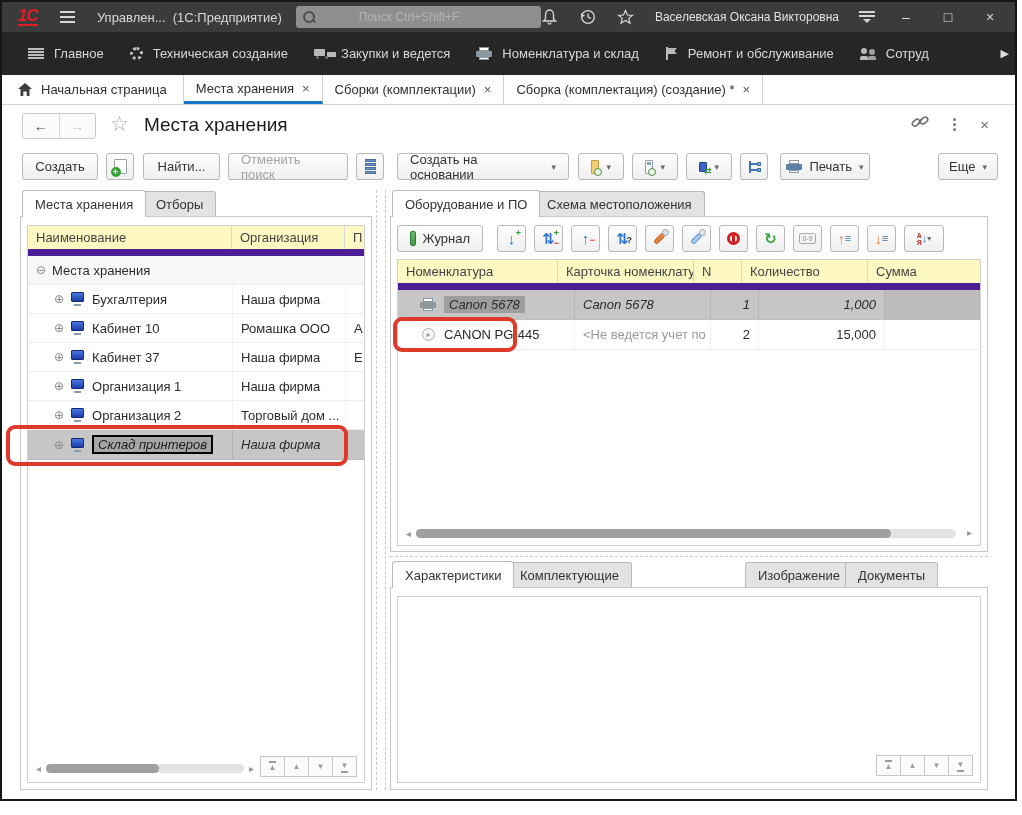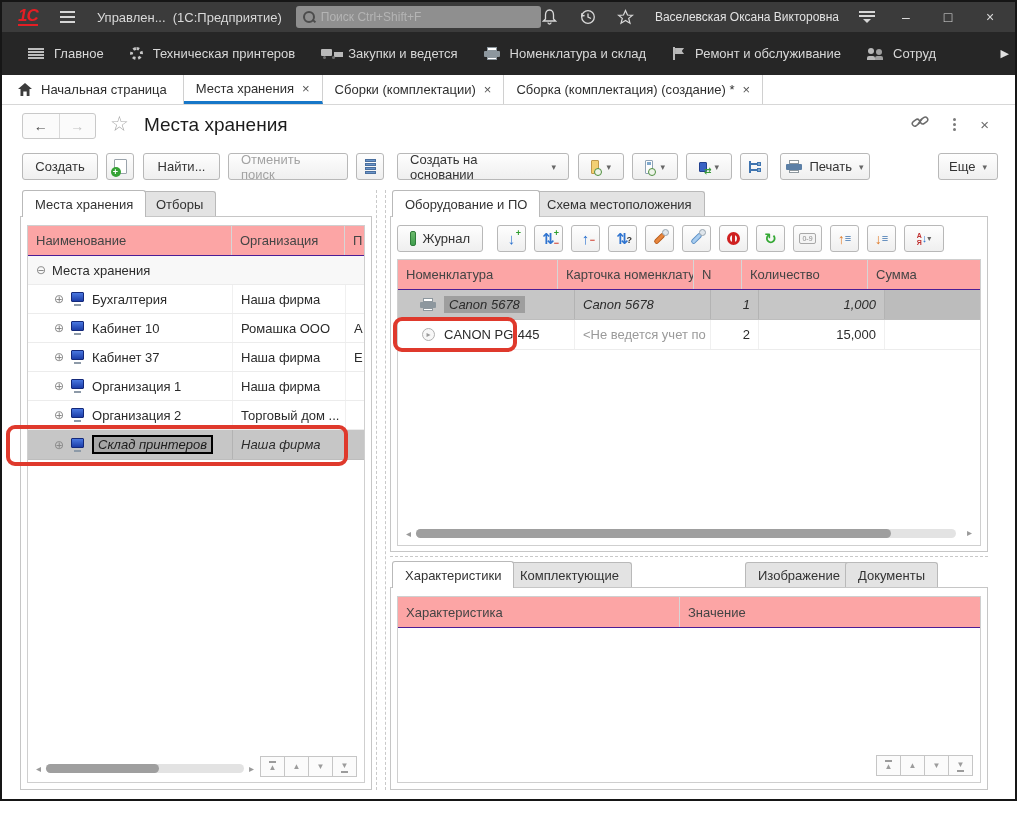--- a/index.html
+++ b/index.html
@@ -5,21 +5,21 @@
   * { margin:0; padding:0; box-sizing:border-box; }
   body { width:1022px; height:815px; background:#fff; font-family:"Liberation Sans","DejaVu Sans",sans-serif; position:relative; overflow:hidden; }
   .window { position:absolute; left:0; top:0; width:1017px; height:801px; border:2px solid #161616; background:#fff; }
 
   
   .titlebar { position:absolute; left:0; top:0; width:100%; height:30px; background:#3b3b3b; display:flex; align-items:center; color:#d9d9d9; font-size:13px; }
   .logo-1c { color:#e31e24; font-weight:bold; font-style:italic; font-size:17px; margin-left:16px; letter-spacing:-1px; border-bottom:2px solid #e31e24; line-height:16px; }
   .hamburger { width:18px; height:12px; margin-left:22px; display:flex; flex-direction:column; justify-content:space-between; cursor:pointer; }
   .hamburger i { display:block; height:2px; background:#d6d6d6; }
   .app-title { margin-left:22px; white-space:nowrap; }
-  .searchbox { margin-left:14px; width:288px; height:22px; background:#8f8f8f; border-radius:3px; display:flex; align-items:center; padding:0 7px; }
+  .searchbox { margin-left:14px; width:288px; height:22px; background:#8f8f8f; border-radius:3px; display:flex; align-items:center; padding:0 7px;gap:38px; }
   .searchbox .mag { width:12px; height:12px; position:relative; margin-right:6px; }
   .searchbox .mag::before { content:""; position:absolute; left:0; top:0; width:8px; height:8px; border:2px solid #4c4c4c; border-radius:50%; }
   .searchbox .mag::after { content:""; position:absolute; left:9px; top:9px; width:4px; height:2px; background:#4c4c4c; transform:rotate(45deg); }
   .searchbox .ph { color:#b4b4b4; font-size:12px; }
   .tb-right { margin-left:auto; display:flex; align-items:center; gap:20px; padding-right:14px; }
   .tb-ic { width:18px; height:18px; display:flex; align-items:center; justify-content:center; color:#d9d9d9; cursor:pointer; }
   .tb-ic svg { display:block; }
   .username { font-size:12px; color:#e2e2e2; white-space:nowrap; }
   .svc { display:flex; flex-direction:column; align-items:center; gap:2px; cursor:pointer; }
   .svc i { display:block; width:16px; height:2px; background:#d6d6d6; }
@@ -76,21 +76,21 @@
   .tree-ic::before { content:""; position:absolute; left:2px; top:1px; bottom:1px; width:2px; background:#3f74b0; }
   .tree-ic i { position:absolute; left:4px; width:6px; height:2px; background:#3f74b0; }
   .tree-ic i:nth-child(1){ top:3px; } .tree-ic i:nth-child(2){ top:9px; }
   .tree-ic b { position:absolute; left:10px; width:4px; height:4px; background:#7fa8cc; border:1px solid #3f74b0; }
   .tree-ic b:nth-child(3){ top:2px; } .tree-ic b:nth-child(4){ top:8px; }
 
   
   .panel-tab { position:absolute; height:26px; border:1px solid #b9b9b9; border-bottom:none; border-radius:3px 3px 0 0; background:#e3e3e3; font-size:13px; color:#333; display:flex; align-items:center; padding:0 12px; cursor:pointer; white-space:nowrap; }
   .panel-tab.active { background:#fff; height:27px; z-index:2; }
   .groupbox { position:absolute; border:1px solid #c6c6c6; background:#fff; }
-  .grid-head { background:#fca5a5; border-bottom:1px solid #4c1d95; display:flex; font-size:13px; color:#444; }
+  .grid-head { background:#fef9c3; border-bottom:7px solid #4c1d95; display:flex; font-size:13px; color:#444; }
   .grid-head .hc { display:flex; align-items:center; padding:0 8px; border-right:1px solid #d6d6d6; overflow:hidden; white-space:nowrap; cursor:pointer; }
   .row { display:flex; align-items:center; font-size:13px; color:#2b2b2b; border-bottom:1px solid #ececec; position:relative; }
   .cell { padding:0 8px; overflow:hidden; white-space:nowrap; height:100%; display:flex; align-items:center; }
   .cell.num { justify-content:flex-end; }
   .sel { background:#c6c6c6;font-style:italic; }
   .expander { color:#8a8a8a; font-size:12px; margin-right:6px; cursor:pointer; }
   .pc-ic { position:relative; width:15px; height:14px; margin-right:7px; flex:none; }
   .pc-ic .scr { position:absolute; left:1px; top:0; width:13px; height:10px; background:linear-gradient(#4a78e0,#1c3da8); border:1px solid #14297a; border-radius:1px; }
   .pc-ic .base { position:absolute; left:4px; bottom:0; width:7px; height:2px; background:#8d9aa8; }
   .focus-cell { background:#a6a6a6; border:2px solid #000; padding:0 4px; color:#1b1b1b; }
@@ -196,21 +196,21 @@
       <span class="mi-lines">
           <i></i>
           <i></i>
           <i></i>
           <i></i>
         </span>
       <span>Главное</span>
     </div>
     <div class="menu-item">
       <span class="mi-ring"></span>
-      <span>Техническая принтеров</span>
+      <span>Техническая создание</span>
     </div>
     <div class="menu-item">
       <span class="mini-truck"></span>
       <span>Закупки и ведется</span>
     </div>
     <div class="menu-item">
       <span class="printer-ic">
           <span class="paper"></span>
           <span class="body"></span>
           <span class="tray"></span>
@@ -644,28 +644,20 @@
     </div>
   <div class="panel-tab" style="left:743px; top:560px;">
       <span>Изображение</span>
     </div>
   <div class="panel-tab" style="left:843px; top:560px;">
       <span>Документы</span>
     </div>
 
   <div class="groupbox" style="left:388px; top:585px; width:598px; height:203px;">
     <div class="groupbox" style="left:6px; top:8px; width:584px; height:187px; border-color:#cfcfcf;">
-      <div class="grid-head" style="height:31px;">
-        <div class="hc" style="width:282px;">
-            <span>Характеристика</span>
-          </div>
-        <div class="hc" style="flex:1; border-right:none;">
-            <span>Значение</span>
-          </div>
-      </div>
       <div class="navbtns" style="right:7px; bottom:6px;">
         <span class="navbtn limit">
             <span>▲</span>
           </span>
         <span class="navbtn">
             <span>▲</span>
           </span>
         <span class="navbtn">
             <span>▼</span>
           </span>

